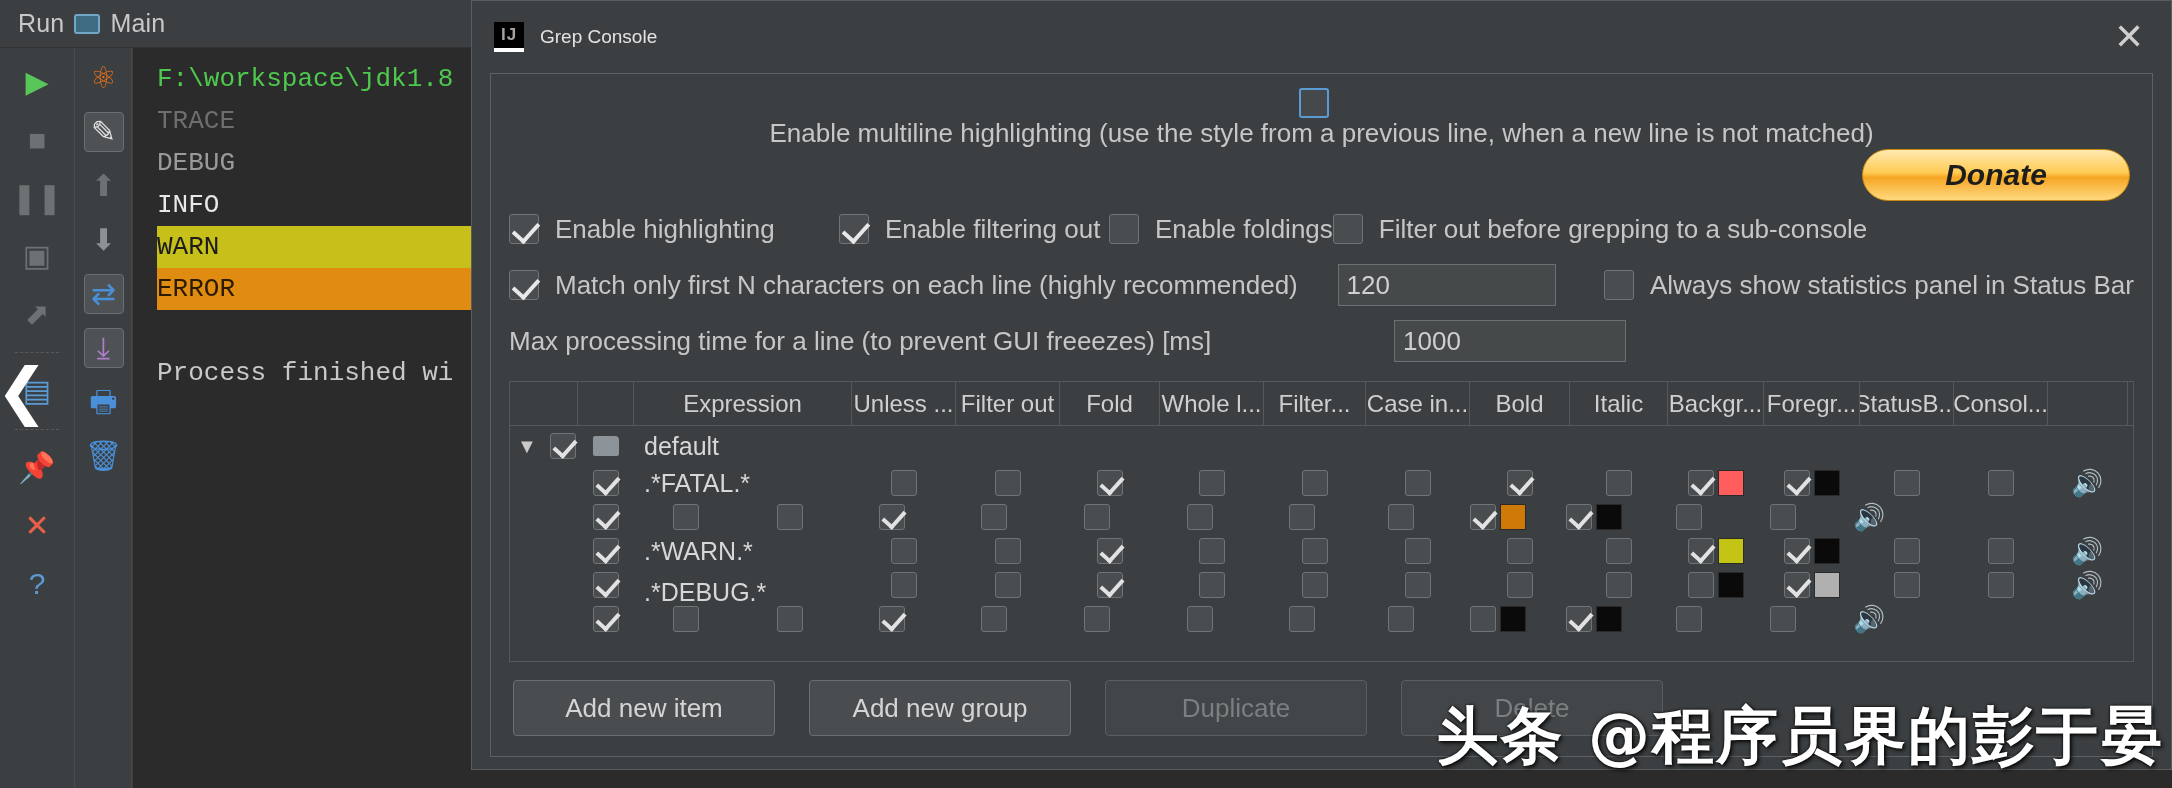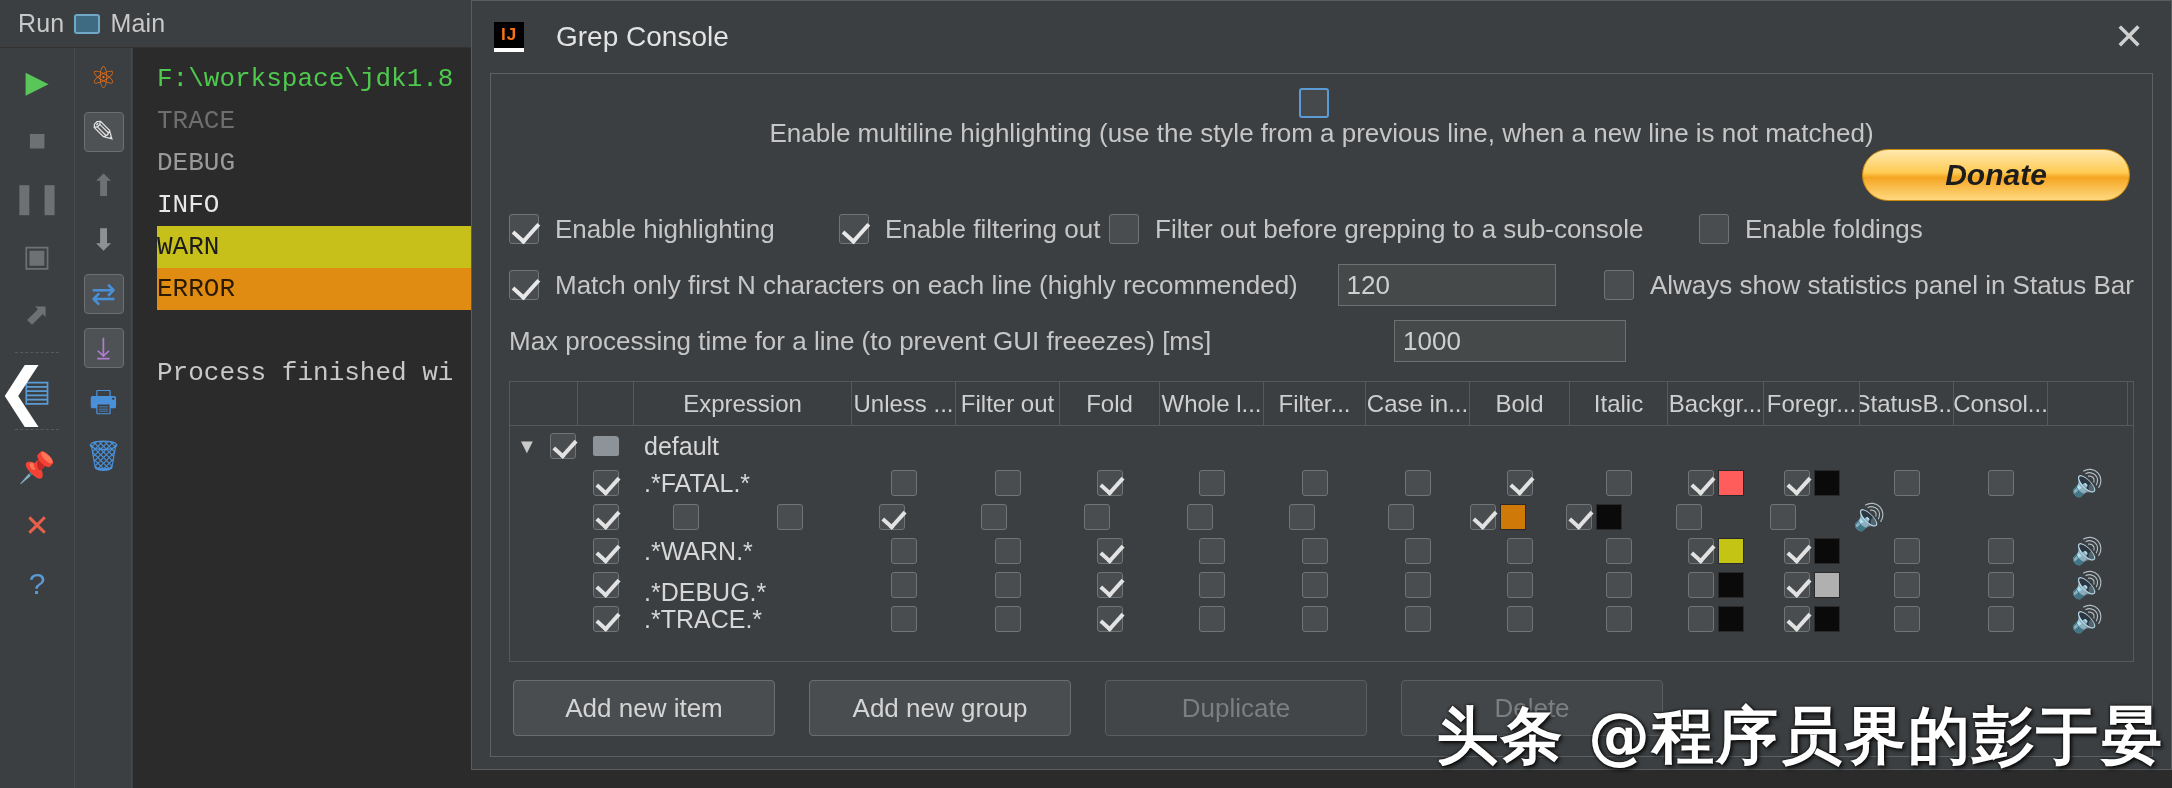--- a/index.html
+++ b/index.html
@@ -67,26 +67,26 @@
   #dlg{
     position:absolute; left:471px; top:0; width:1701px; height:770px;
     background:#3c3f41; border:1px solid #5a5d5f;
     display:flex; flex-direction:column;
   }
   #dlg-title{
     height:72px; flex:0 0 72px; display:flex; align-items:center; padding:0 20px 0 22px;
     background:#3c3f41;
   }
   #dlg-logo{
-    width:30px;height:30px;background:#000; color:#f97316; font-size:17px; font-weight:bold;
+    width:30px;height:30px;background:#000; color:#a3a3a3; font-size:17px; font-weight:bold;
     display:flex; align-items:center; justify-content:center;
-    font-family:"Liberation Sans",sans-serif; letter-spacing:1px; margin-right:32px;
+    font-family:"Liberation Sans",sans-serif; letter-spacing:1px; margin-right:16px;
     border-bottom:4px solid #fff;
   }
-  #dlg-title-text{ font-size:28px; color:#e3e3e3; }
+  #dlg-title-text{ font-size:19px; color:#e3e3e3; }
   #dlg-close{
     margin-left:auto; font-size:36px; color:#cfcfcf; line-height:1;
     width:44px;height:44px; display:flex;align-items:center;justify-content:center; cursor:pointer;
   }
 
   #dlg-body{
     flex:1; margin:0 18px 12px 18px; border:1px solid #5d6164; background:#3c3f41;
     display:flex; flex-direction:column; padding:14px 18px 0 18px; position:relative;
   }
 
@@ -226,27 +226,27 @@
 
     <div class="row-wide">
       <div class="grp" style="width:330px">
         <div class="cb on"></div>
         <div class="opt-label">Enable highlighting</div>
       </div>
       <div class="grp" style="width:270px">
         <div class="cb on"></div>
         <div class="opt-label">Enable filtering out</div>
       </div>
+      <div class="grp">
+        <div class="cb"></div>
+        <div class="opt-label">Enable foldings</div>
+      </div>
       <div class="grp" style="width:590px">
         <div class="cb"></div>
         <div class="opt-label">Filter out before grepping to a sub-console</div>
-      </div>
-      <div class="grp">
-        <div class="cb"></div>
-        <div class="opt-label">Enable foldings</div>
       </div>
     </div>
 
     <div class="row-wide">
       <div class="grp" style="width:885px">
         <div class="cb on"></div>
         <div class="opt-label">Match only first N characters on each line (highly recommended)</div>
       </div>
       <div class="txtfield">120</div>
       <div class="grp" style="margin-left:48px">
@@ -489,23 +489,20 @@
             </div>
             <div class="cell" style="width: 80px; flex: 0 0 80px;">
               <span class="speaker">🔊</span>
             </div>
           </div>
           <div class="trow">
             <div class="cell" style="width: 68px; flex: 0 0 68px;"></div>
             <div class="cell" style="width: 56px; flex: 0 0 56px;">
               <div class="tcb on"></div>
             </div>
-            <div class="cell left" style="width: 218px; flex: 0 0 218px;">
-              <span class="expr">.*TRACE.*</span>
-            </div>
             <div class="cell" style="width: 104px; flex: 0 0 104px;">
               <div class="tcb"></div>
             </div>
             <div class="cell" style="width: 104px; flex: 0 0 104px;">
               <div class="tcb"></div>
             </div>
             <div class="cell" style="width: 100px; flex: 0 0 100px;">
               <div class="tcb on"></div>
             </div>
             <div class="cell" style="width: 104px; flex: 0 0 104px;">

